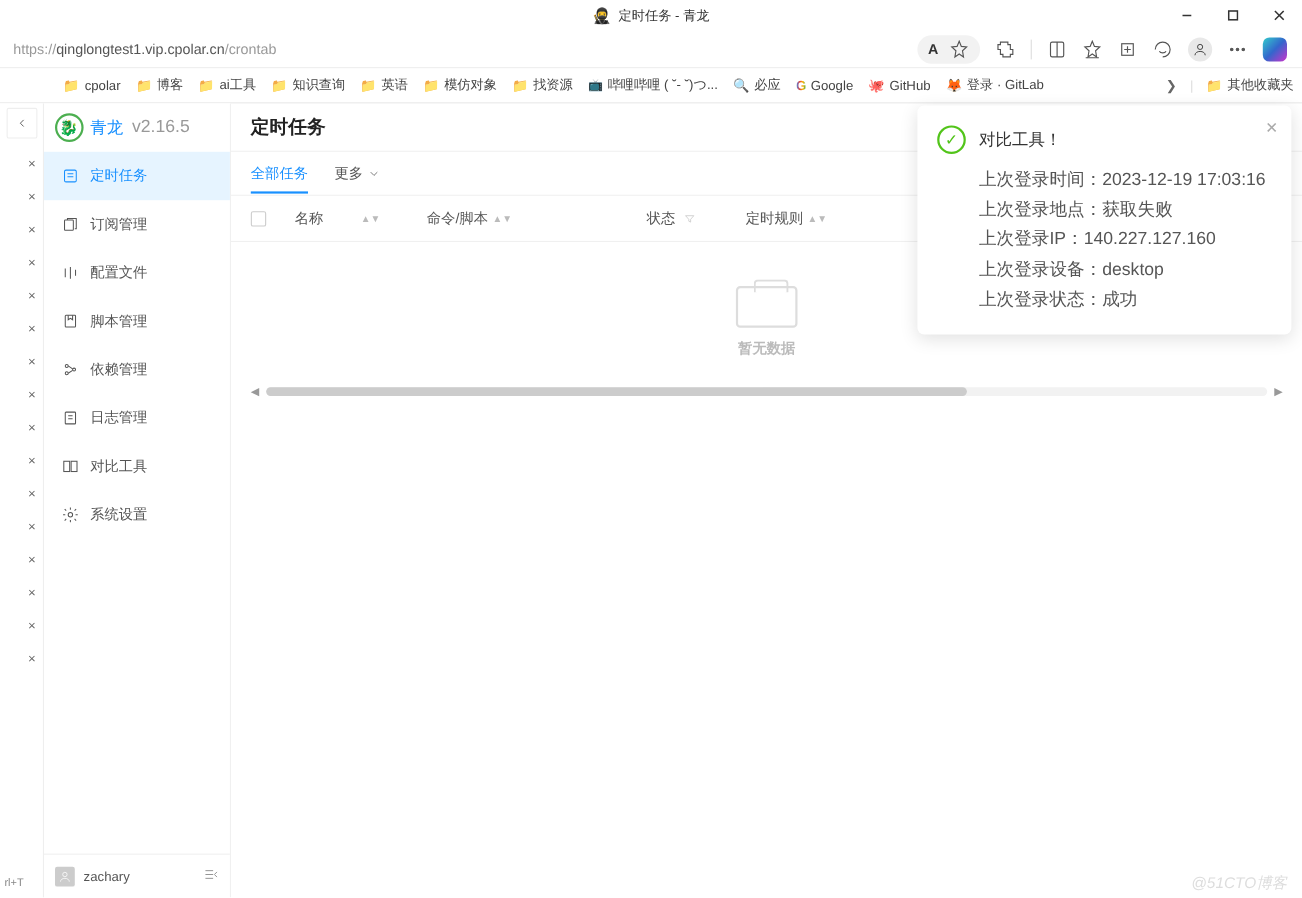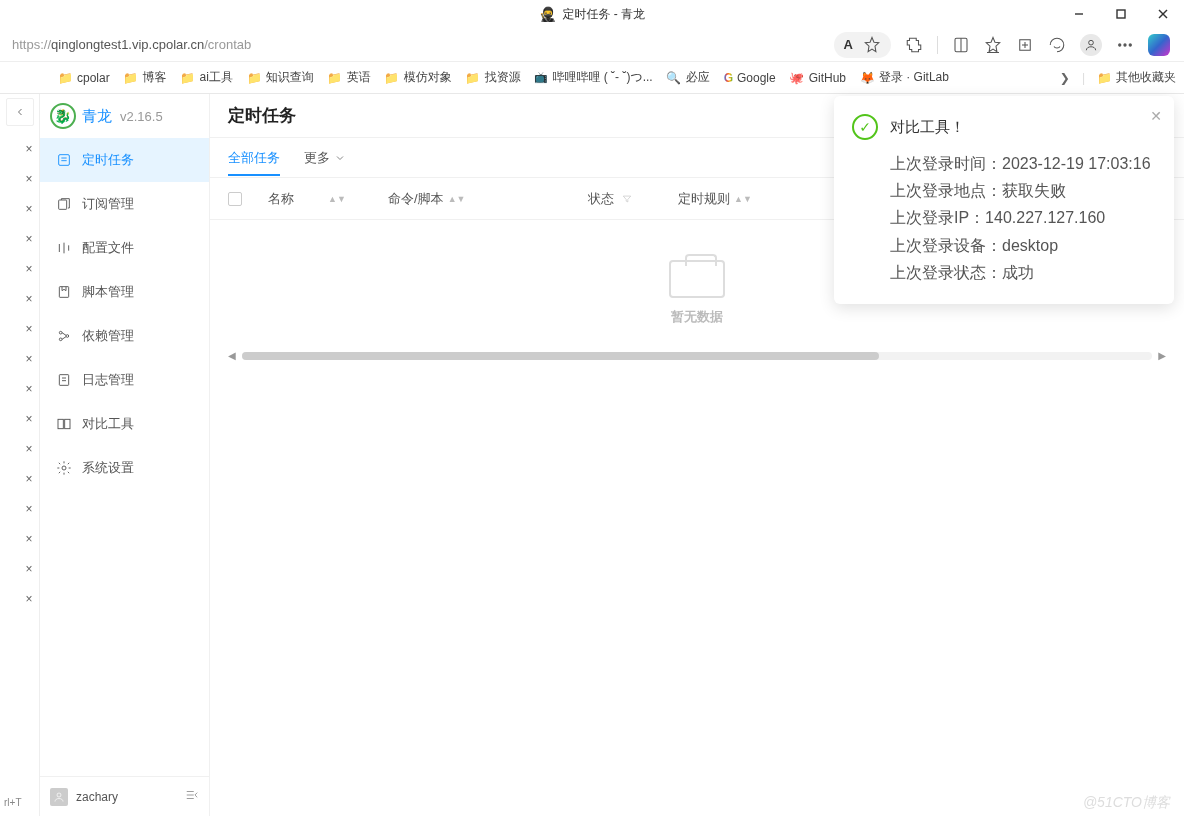--- a/index.html
+++ b/index.html
@@ -37,21 +37,21 @@
 .left-strip .ls-back { width: 28px; height: 28px; display:flex; align-items:center; justify-content:center; border: 1px solid #eee; border-radius: 2px; margin-bottom: 6px; }
 .ls-item { width: 34px; height: 30px; display: flex; align-items: center; justify-content: flex-end; font-size: 11px; color: #666; padding-right: 4px; gap: 4px; }
 .ls-item .x { font-size: 12px; }
 .ls-bottom { position: absolute; bottom: 8px; font-size: 10px; color: #888; left: 4px; }
 
 
 .sidebar { width: 170px; background: #fff; border-right: 1px solid #f0f0f0; display: flex; flex-direction: column; }
 .brand { height: 44px; display: flex; align-items: center; padding: 0 10px; gap: 6px; }
 .brand-logo { width: 26px; height: 26px; border-radius: 50%; border: 2px solid #4caf50; display:flex; align-items:center; justify-content:center; color:#4caf50; font-size:14px; }
 .brand-name { color: #1890ff; font-size: 15px; font-weight: 500; }
-.brand-ver { color: #999; font-size: 13px; margin-left: 2px; }
+.brand-ver { color: #999; font-size: 16px; margin-left: 2px; }
 .nav { flex: 1; }
 .nav-item { height: 44px; display: flex; align-items: center; padding: 0 16px; gap: 10px; color: #555; font-size: 13px; cursor: pointer; }
 .nav-item.active { background: #e6f4ff; color: #1890ff; }
 .nav-item .nav-icon { width: 16px; height: 16px; display: flex; align-items: center; justify-content: center; }
 .sidebar-footer { height: 40px; border-top: 1px solid #f0f0f0; display: flex; align-items: center; padding: 0 10px; gap: 8px; }
 .sf-avatar { width: 18px; height: 18px; background: #ccc; border-radius: 2px; display:flex;align-items:center;justify-content:center;color:#fff;font-size:10px; }
 .sf-name { flex: 1; font-size: 12px; color: #555; }
 .sf-collapse { color: #888; }
 
 

